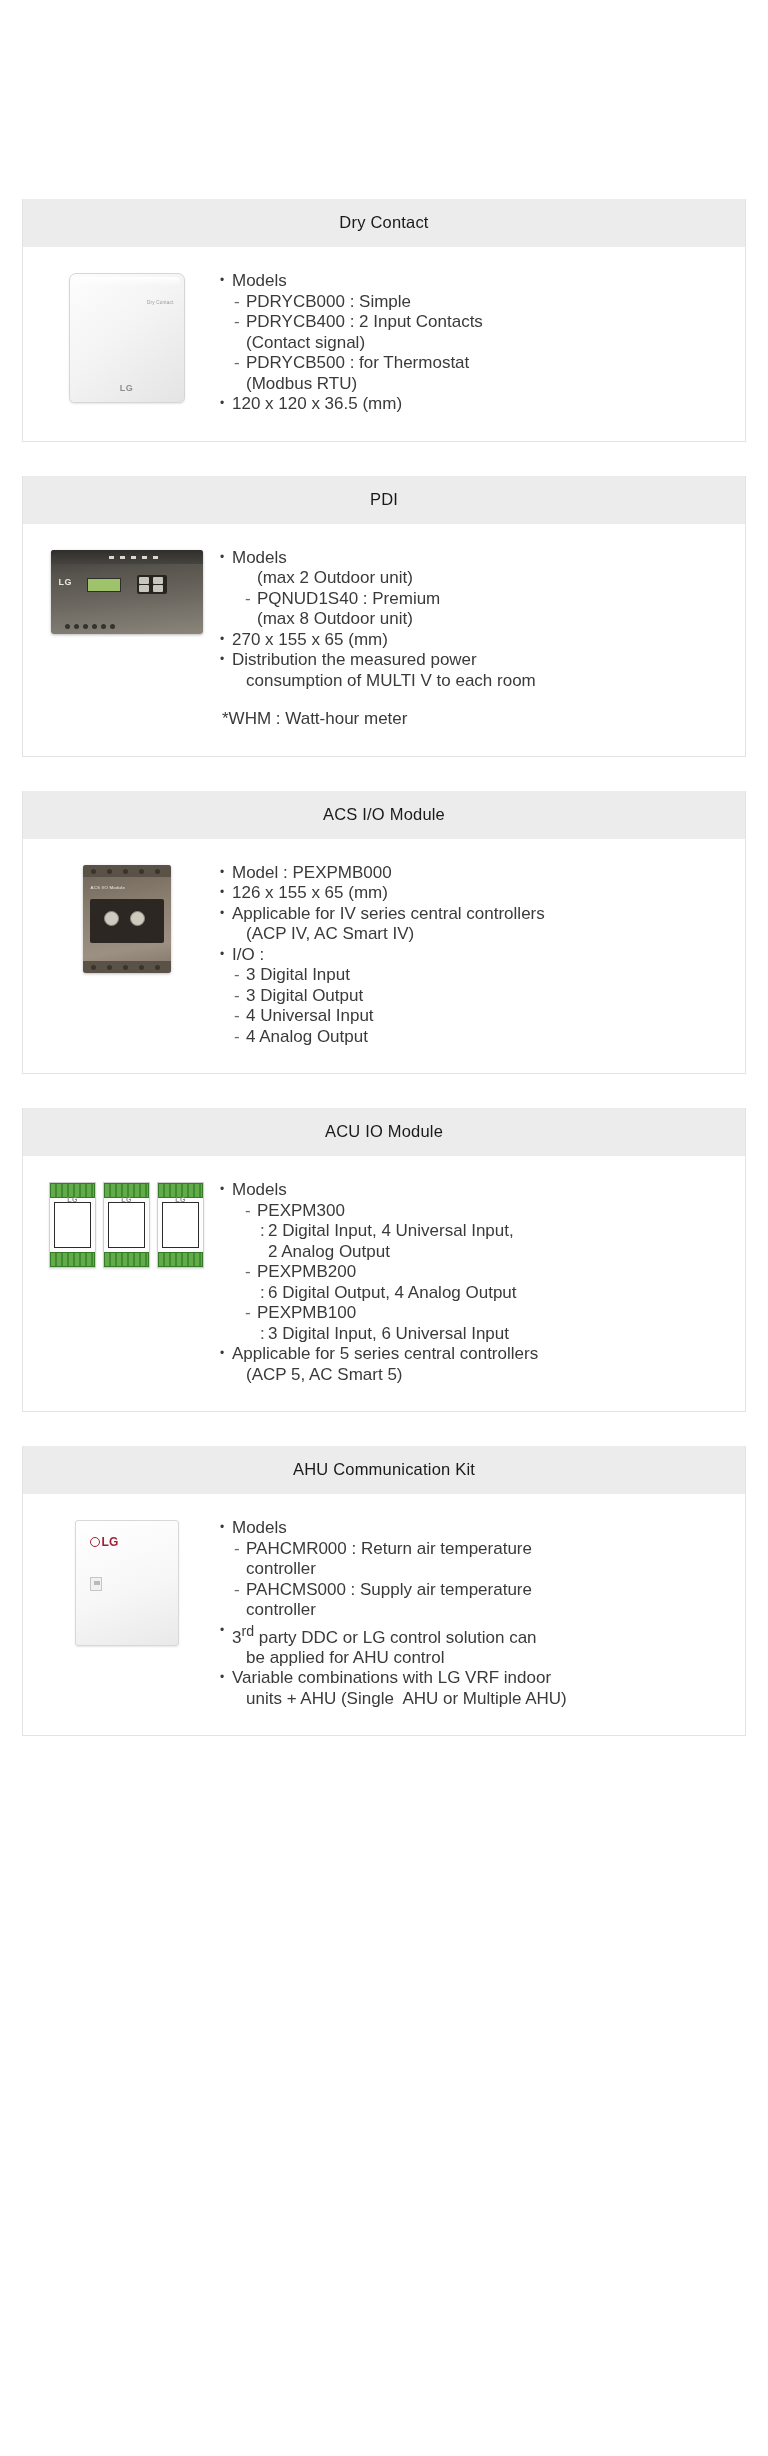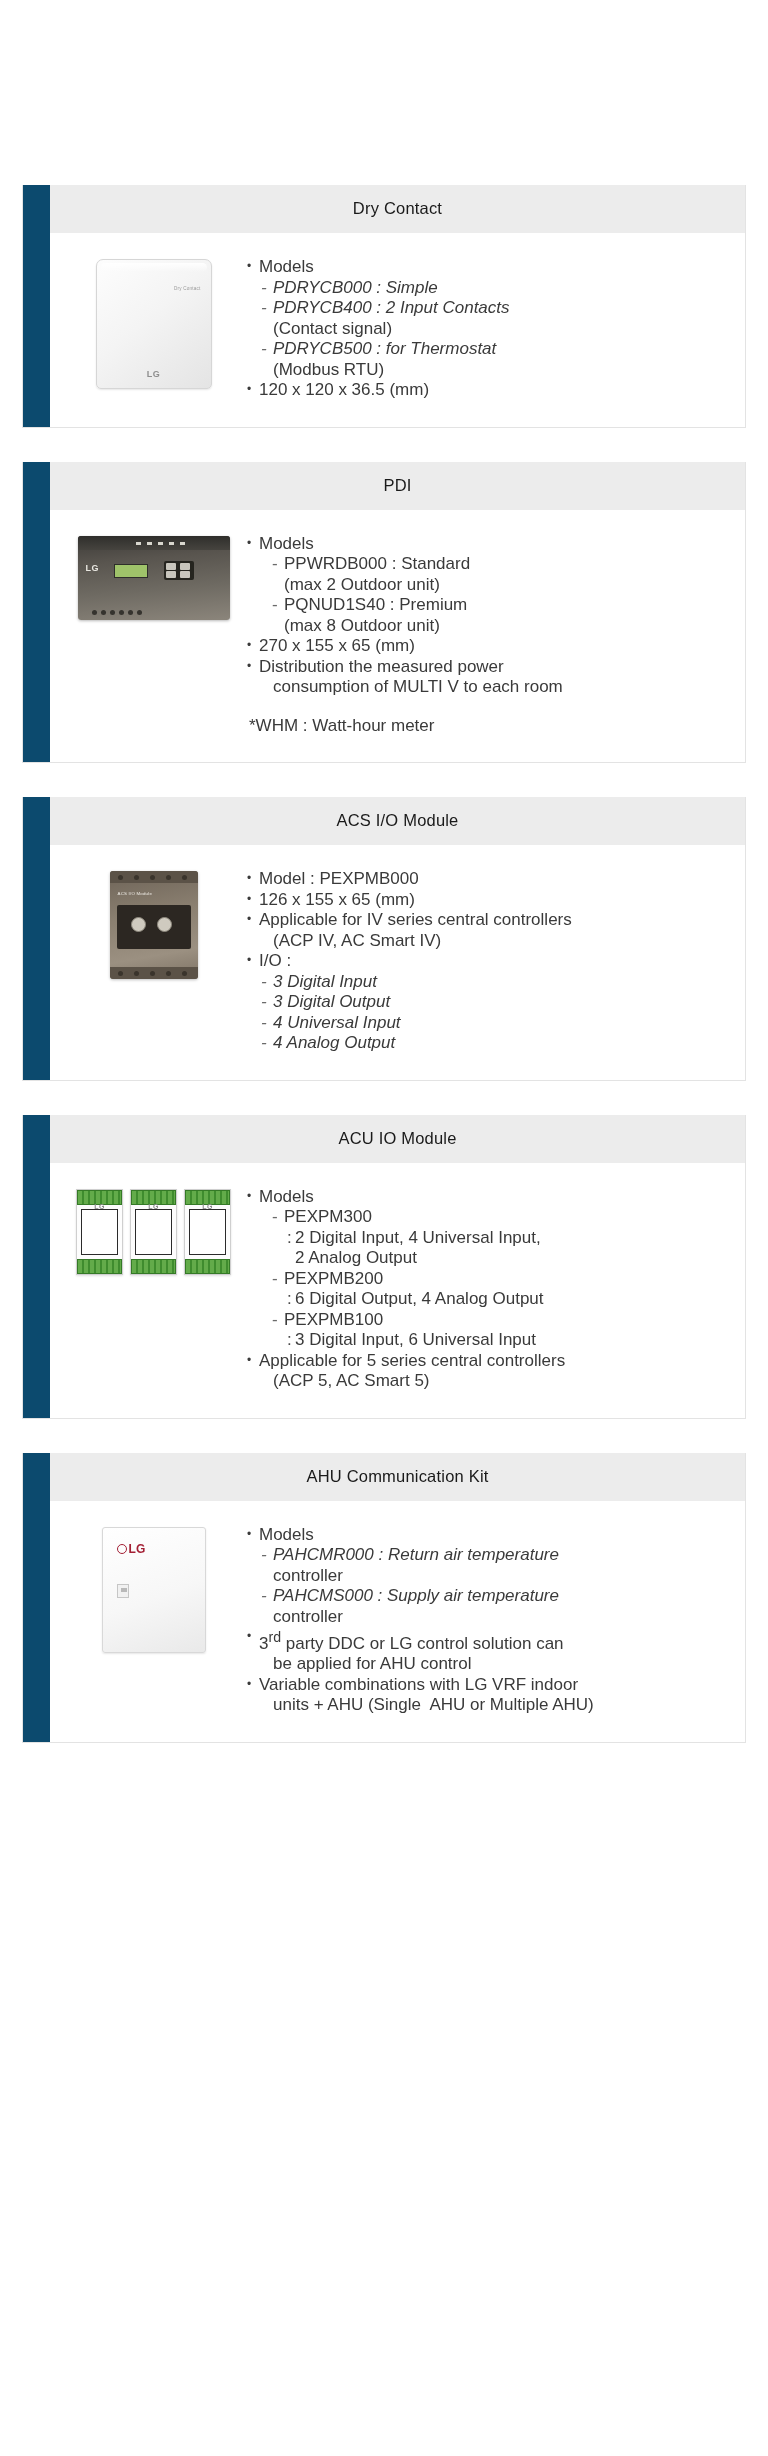--- a/index.html
+++ b/index.html
@@ -13,25 +13,24 @@
   .page {
     width: 768px;
     min-height: 2456px;
     background: #ffffff;
     position: relative;
   }
 
   .top-spacer { height: 185px; }
 
   .card {
-    margin: 0 22px 34px 22px;
+    margin: 14px 22px 34px 22px;
     background: #0c4a6e;
     border: 1px solid #e3e3e3;
     border-top: none;
-    padding-left: 27px;
   }
 
   .card-header {
     background: #ececec;
     text-align: center;
     font-size: 16.5px;
     color: #1a1a1a;
     padding: 14px 6px 15px 6px;
     letter-spacing: 0.2px;
     font-weight: 400;
@@ -68,21 +67,21 @@
     white-space: pre-wrap;
   }
   li.lvl0 { padding-left: 12px; }
   li.lvl0::before {
     content: "\2022";
     position: absolute;
     left: 0; top: -1px;
     color: #3a3a3a;
     font-size: 12px;
   }
-  li.lvl1 { padding-left: 26px; font-style: italic; }
+  li.lvl1 { padding-left: 26px; }
   li.lvl1::before {
     content: "-";
     position: absolute;
     left: 14px; top: 0;
     color: #6a6a6a;
   }
   li.lvl1b { padding-left: 37px; }
   li.lvl1b::before {
     content: "-";
     position: absolute;
@@ -313,21 +312,20 @@
                 <span></span>
                 <span></span>
                 <span></span>
             </div>
           </div>
         </div>
       </div>
       <div class="txt-col">
         <ul class="bullets">
           <li class="lvl0">Models</li>
-          <li class="lvl1b">PPWRDB000 : Standard</li>
           <li class="cont2">(max 2 Outdoor unit)</li>
           <li class="lvl1b">PQNUD1S40 : Premium</li>
           <li class="cont2">(max 8 Outdoor unit)</li>
           <li class="lvl0">270 x 155 x 65 (mm)</li>
           <li class="lvl0">Distribution the measured power</li>
           <li class="cont">consumption of MULTI V to each room</li>
           <li class="gap"></li>
           <li class="note">*WHM : Watt-hour meter</li>
         </ul>
       </div>

